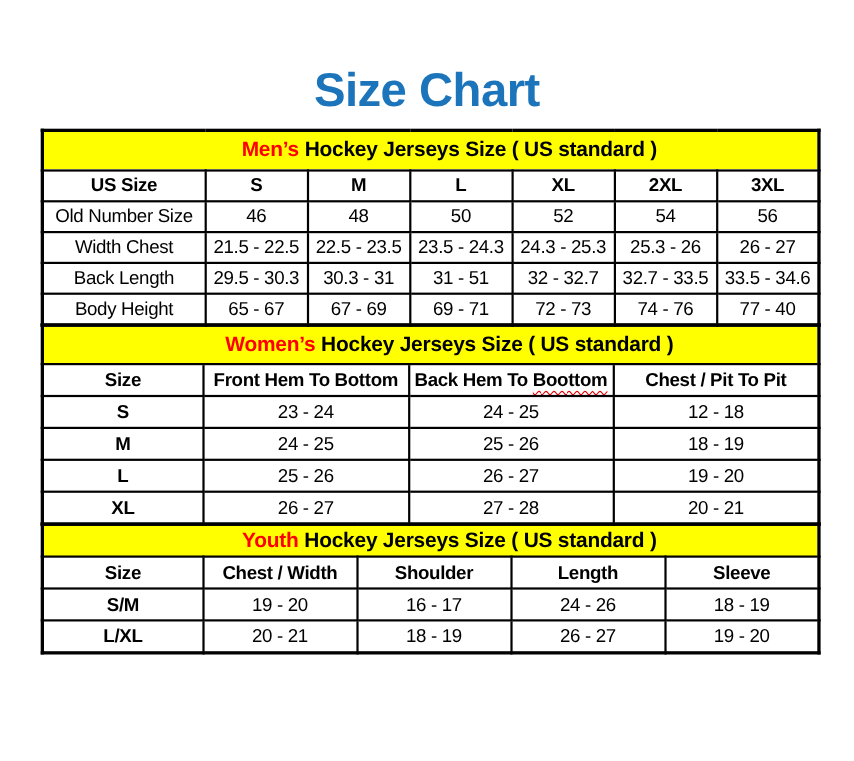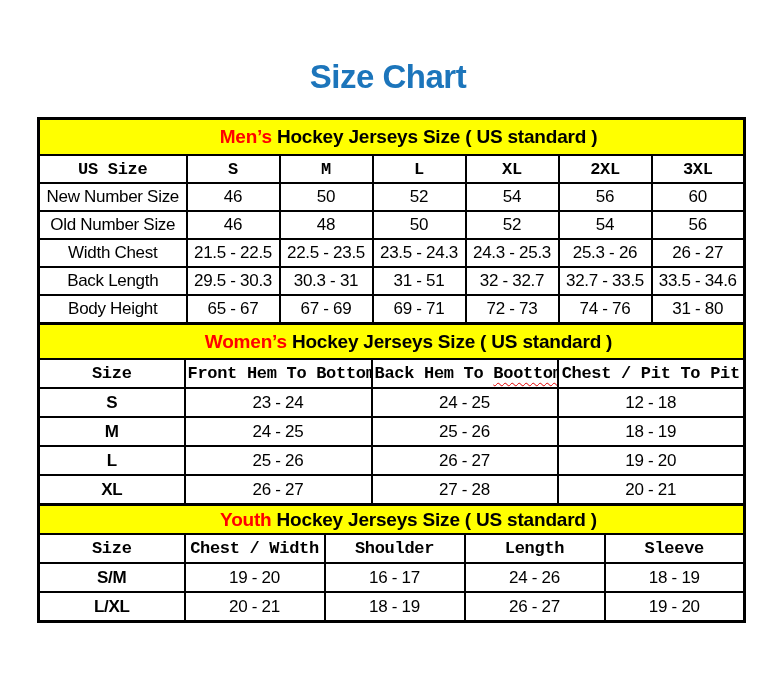--- a/index.html
+++ b/index.html
@@ -12,21 +12,21 @@
     position: relative;
     width: 776px;
     height: 692px;
     background: #ffffff;
     overflow: hidden;
   }
   .title {
     margin: 57px 0 0 0;
     width: 776px;
     text-align: center;
-    font-size: 33px;
+    font-size: 43px;
     font-weight: 700;
     color: #1c75bb;
     letter-spacing: -0.5px;
     line-height: 1.2;
   }
   .tables {
     position: absolute;
     left: 37px;
     top: 117px;
     width: 708px;
@@ -43,21 +43,21 @@
     border: 2px solid #000000;
     text-align: center;
     vertical-align: middle;
     padding: 0 2px;
     font-size: 17px;
     letter-spacing: -0.3px;
     height: 26px;
     overflow: hidden;
     white-space: nowrap;
   }
-  .tbl th { font-weight: 700; font-family: Liberation Mono, monospace; }
+  .tbl th { font-weight: 700; }
   tr.band td {
     background: #ffff00;
     font-weight: 700;
     font-size: 19px;
     letter-spacing: -0.2px;
     padding-left: 36px;
   }
   .mens  tr.band td { height: 34px; }
   .womens tr.band td { height: 33px; }
   .youth tr.band td { height: 27px; }
@@ -99,29 +99,20 @@
       <tr>
         <th>US Size</th>
         <th>S</th>
         <th>M</th>
         <th>L</th>
         <th>XL</th>
         <th>2XL</th>
         <th>3XL</th>
       </tr>
       <tr>
-        <td>New Number Size</td>
-        <td>46</td>
-        <td>50</td>
-        <td>52</td>
-        <td>54</td>
-        <td>56</td>
-        <td>60</td>
-      </tr>
-      <tr>
         <td>Old Number Size</td>
         <td>46</td>
         <td>48</td>
         <td>50</td>
         <td>52</td>
         <td>54</td>
         <td>56</td>
       </tr>
       <tr>
         <td>Width Chest</td>
@@ -141,21 +132,21 @@
         <td>32.7 - 33.5</td>
         <td>33.5 - 34.6</td>
       </tr>
       <tr>
         <td>Body Height</td>
         <td>65 - 67</td>
         <td>67 - 69</td>
         <td>69 - 71</td>
         <td>72 - 73</td>
         <td>74 - 76</td>
-        <td>31 - 80</td>
+        <td>77 - 40</td>
       </tr>
     </tbody>
       </table>
 
     <table class="tbl womens">
       <colgroup>
         <col style="width:146px">
           <col style="width:187px">
           <col style="width:186px">
           <col style="width:187px">

